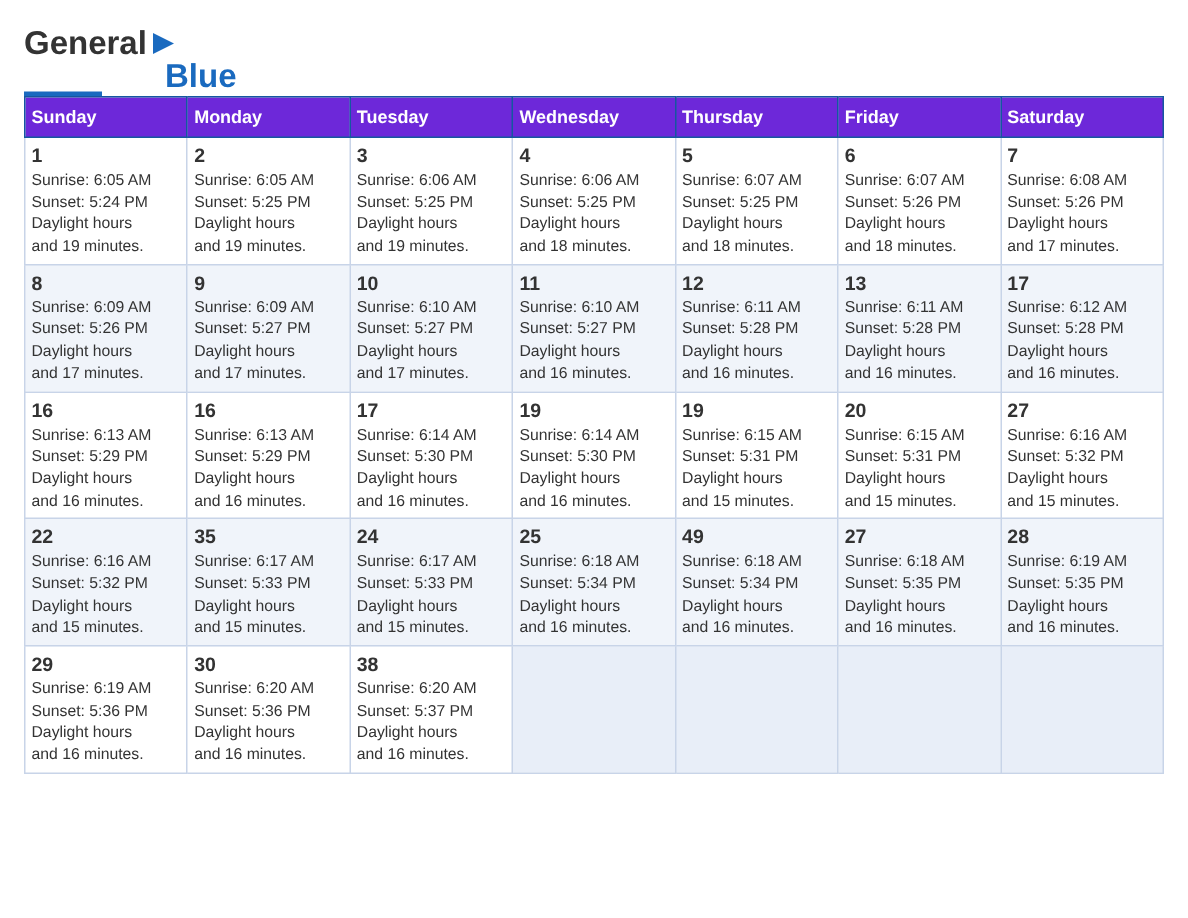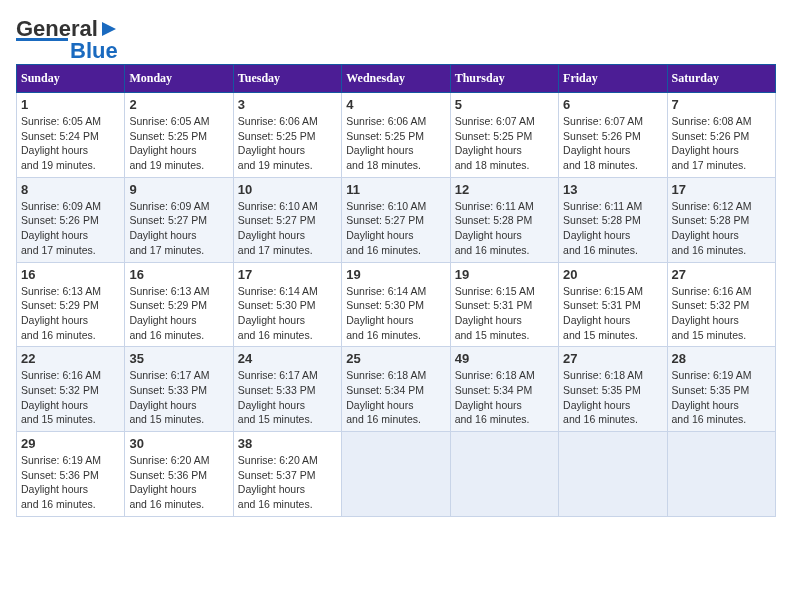--- a/index.html
+++ b/index.html
@@ -32,23 +32,22 @@
       font-size: 14px;
       color: #555;
       margin-top: 2px;
     }
     table {
       width: 100%;
       border-collapse: collapse;
       font-size: 11px;
     }
     thead tr {
-      background: #4c1d95;
+      background: #6d28d9;
       color: #fff;
-      font-family: Liberation Serif, serif;
     }
     thead th {
       padding: 6px 4px;
       text-align: left;
       font-size: 12px;
       font-weight: bold;
       border: 1px solid #1557a0;
     }
     tbody tr {
       vertical-align: top;
@@ -86,21 +85,21 @@
 <body>
 
 <div class="header-section">
   <div class="logo">
     <div style="display:flex;align-items:center;">
       <span style="font-size:22px;font-weight:bold;color:#333;">General</span>
       <svg width="22" height="22" viewBox="0 0 22 22">
         <polygon points="4,4 18,11 4,18" fill="#1a6abf"></polygon>
       </svg>
     </div>
-    <div style="display:flex;align-items:flex-start;margin-top:-4px;">
+    <div style="display:flex;align-items:flex-end;margin-top:-4px;gap:40px;">
       <div style="width:52px;height:3px;background:#1a6abf;margin-right:2px;"></div>
       <span style="font-size:22px;font-weight:bold;color:#1a6abf;">Blue</span>
     </div>
   </div>
   <div class="title-section">
     <div class="calendar-title"></div>
     <div class="calendar-subtitle"></div>
   </div>
 </div>
 

